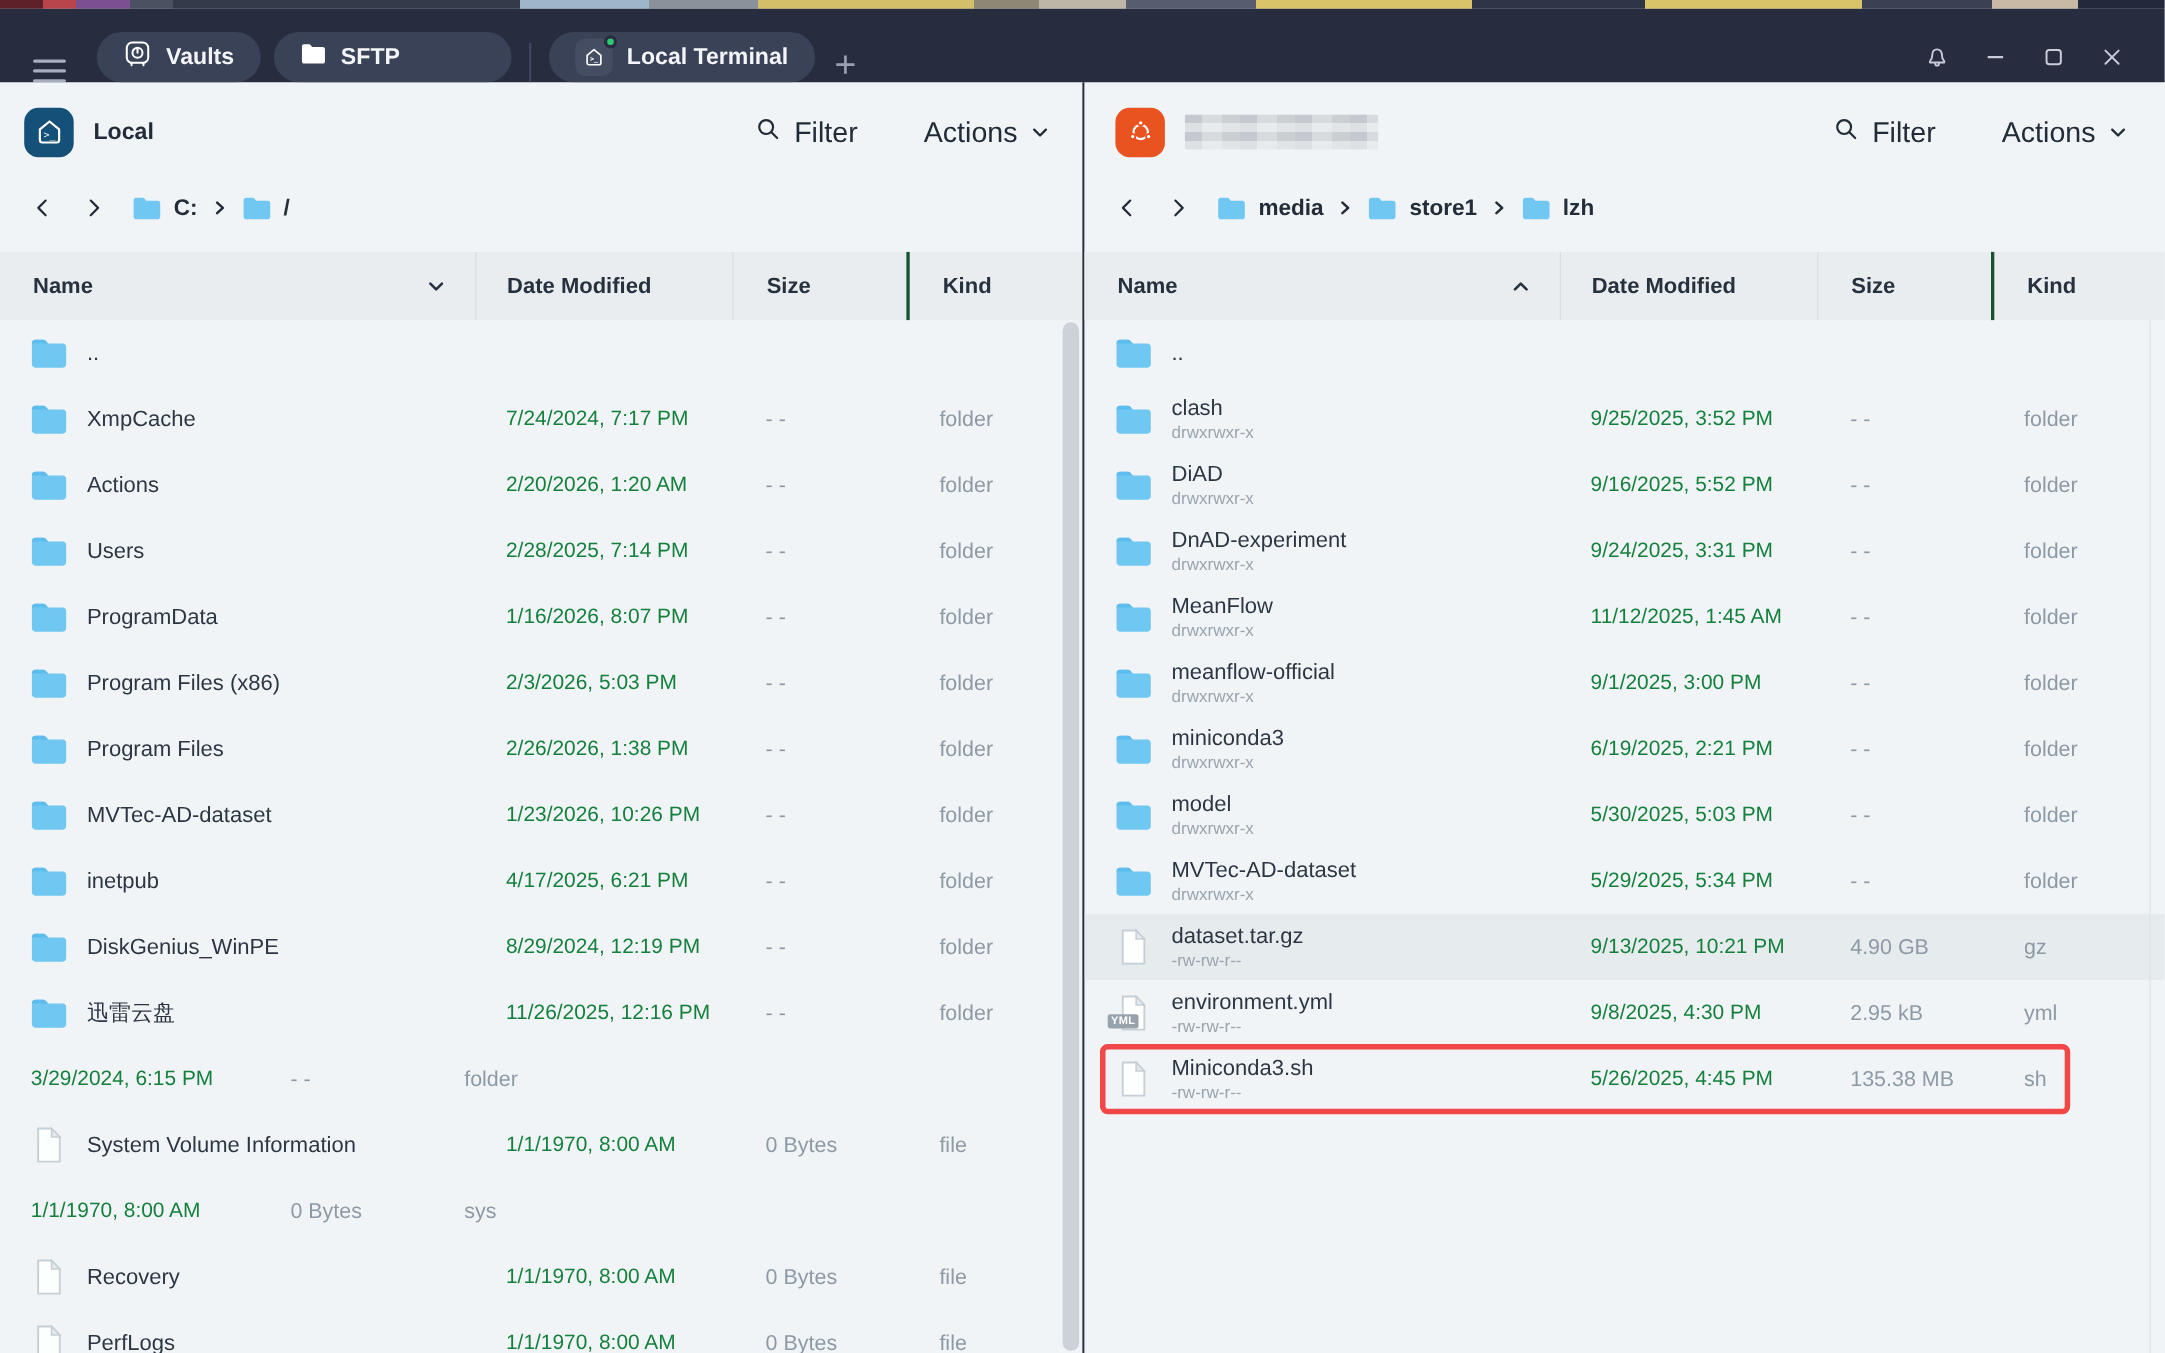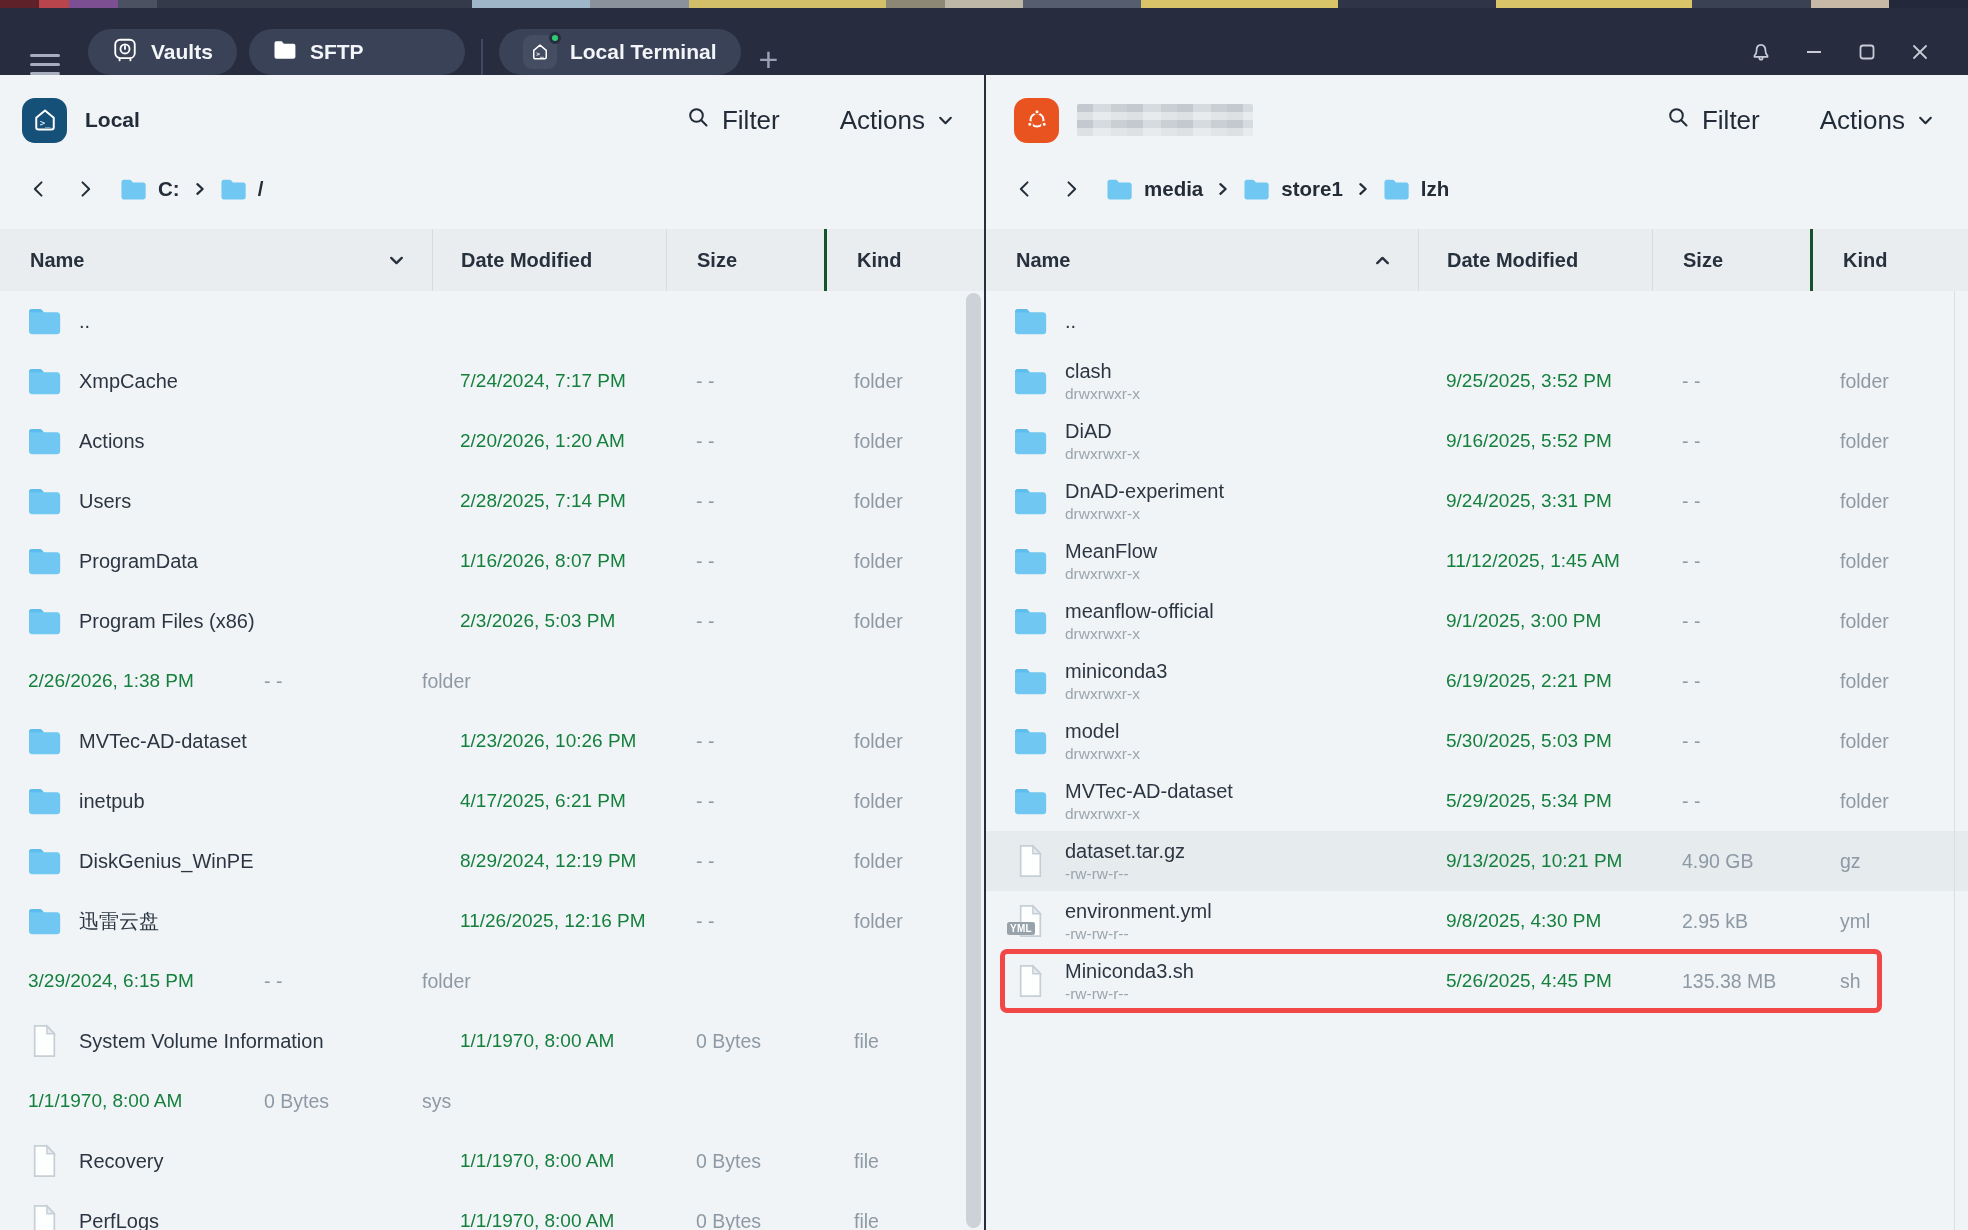--- a/index.html
+++ b/index.html
@@ -339,20 +339,31 @@
               </span>
               <span class="nameblock">
                 <span class="fname">Program Files (x86)</span>
               </span>
             </div>
             <div class="cell date">2/3/2026, 5:03 PM</div>
             <div class="cell size">- -</div>
             <div class="cell kind">folder</div>
           </div>
           <div class="row">
+            <div class="cell name">
+              <span class="file-ic">
+                <svg width="35" height="29" viewBox="0 0 24 20">
+                  <path d="M1.3 3.4 C1.3 2.2 2.2 1.3 3.4 1.3 h5.2 c.5 0 .9.2 1.2.5 l1.7 1.9 h9.2 c1.2 0 2.1 1 2.1 2.1 v10.9 c0 1.2-1 2.1-2.1 2.1 H3.4 c-1.2 0-2.1-1-2.1-2.1 Z" fill="#6fc7f2"></path>
+                  <path d="M1.3 3.4 C1.3 2.2 2.2 1.3 3.4 1.3 h5.2 c.5 0 .9.2 1.2.5 l1.7 1.9 H1.3 Z" fill="#5ebdec"></path>
+                </svg>
+              </span>
+              <span class="nameblock">
+                <span class="fname">Program Files</span>
+              </span>
+            </div>
             <div class="cell date">2/26/2026, 1:38 PM</div>
             <div class="cell size">- -</div>
             <div class="cell kind">folder</div>
           </div>
           <div class="row">
             <div class="cell name">
               <span class="file-ic">
                 <svg width="35" height="29" viewBox="0 0 24 20">
                   <path d="M1.3 3.4 C1.3 2.2 2.2 1.3 3.4 1.3 h5.2 c.5 0 .9.2 1.2.5 l1.7 1.9 h9.2 c1.2 0 2.1 1 2.1 2.1 v10.9 c0 1.2-1 2.1-2.1 2.1 H3.4 c-1.2 0-2.1-1-2.1-2.1 Z" fill="#6fc7f2"></path>
                   <path d="M1.3 3.4 C1.3 2.2 2.2 1.3 3.4 1.3 h5.2 c.5 0 .9.2 1.2.5 l1.7 1.9 H1.3 Z" fill="#5ebdec"></path>

